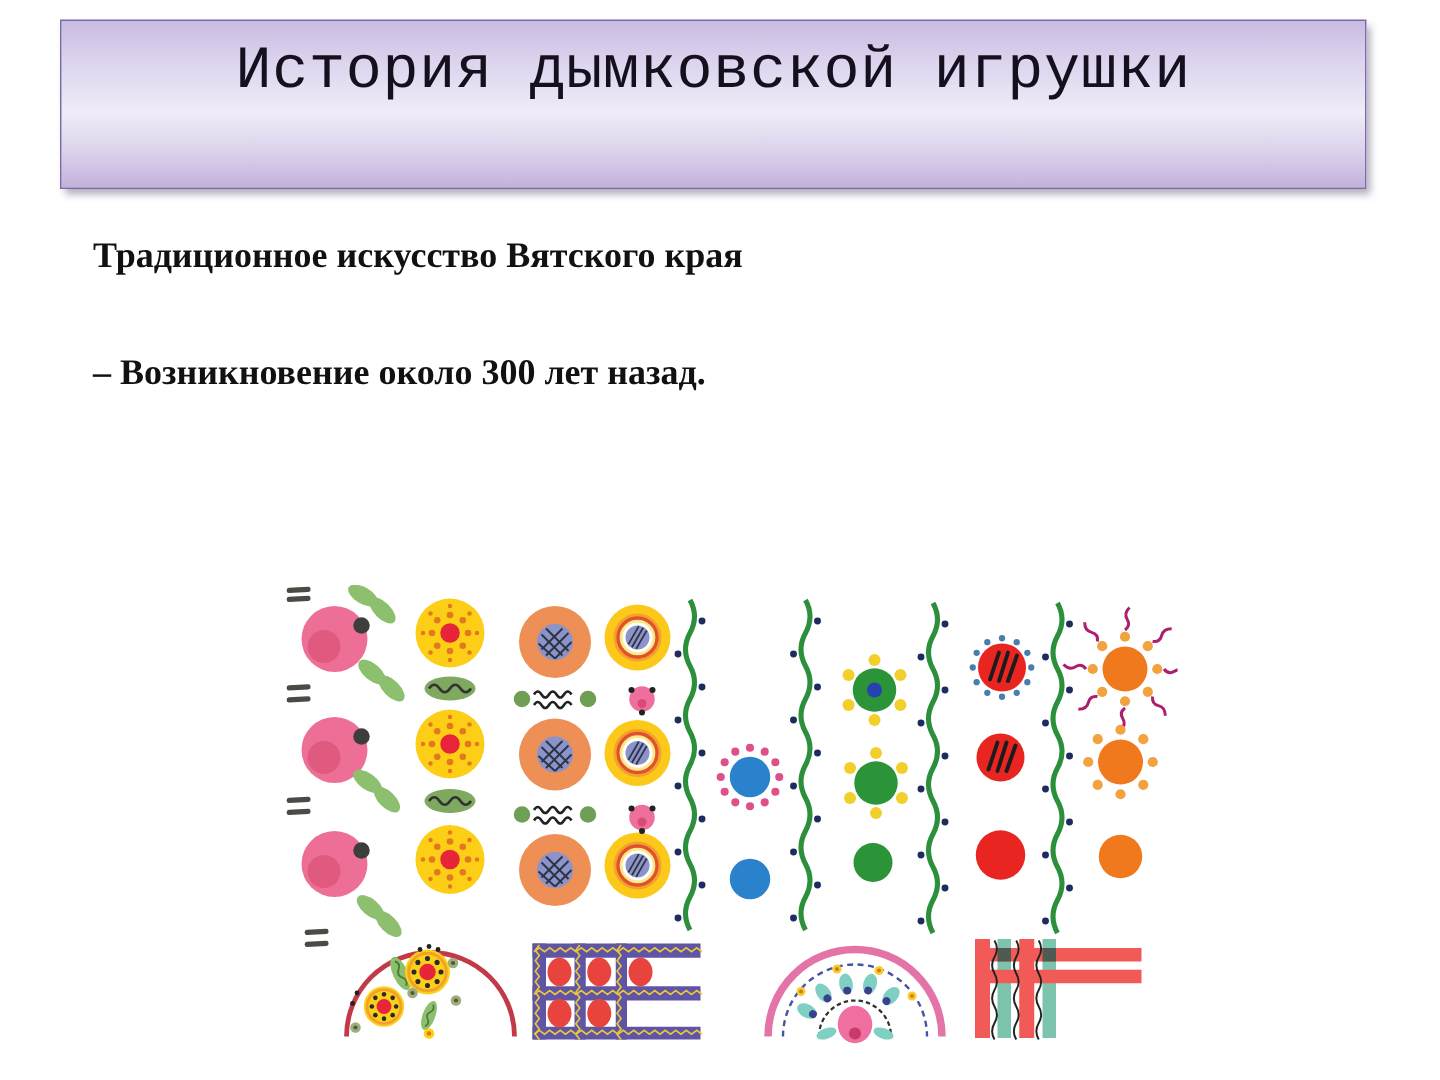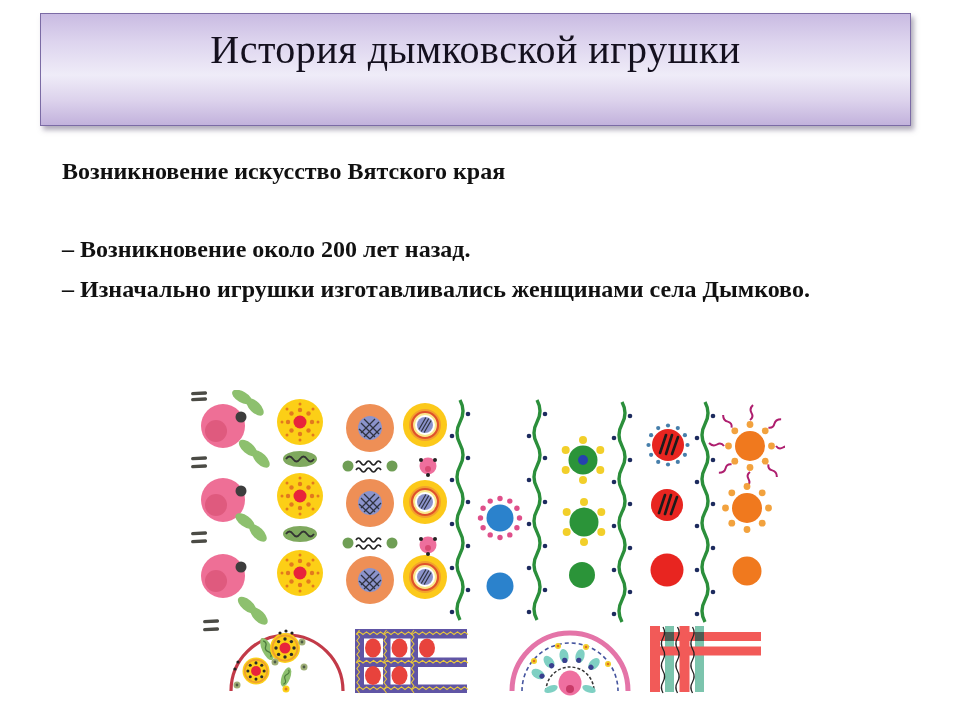--- a/index.html
+++ b/index.html
@@ -7,41 +7,40 @@
   .slide{position:relative;width:960px;height:720px;background:#ffffff;overflow:hidden;}
   .banner{
     position:absolute;left:40px;top:13px;width:869px;height:111px;
     border:1.5px solid #7b6ba5;
     background:linear-gradient(180deg,#c9bbe2 0%,#ddd4ee 25%,#efecf8 55%,#dcd2ec 78%,#c2b2dc 100%);
     box-shadow:3px 4px 5px rgba(100,90,120,.5);
   }
   .banner .title{
     margin:0;padding-top:12px;text-align:center;
     font-size:40px;font-weight:400;color:#14101e;letter-spacing:.5px;
-    font-family:Liberation Serif, serif;
+    font-family:Liberation Mono, monospace;
   }
   .line{
     position:absolute;left:62px;width:860px;
     font-size:24px;font-weight:bold;color:#111;line-height:28px;
     font-family:"Liberation Serif",serif;
   }
   .pattern{position:absolute;left:185px;top:390px;width:600px;height:325px;}
 </style>
 </head>
 <body>
 
 <div class="slide">
 
   <div class="banner">
     <h1 class="title">История дымковской игрушки</h1>
   </div>
 
-  <div class="line" style="top:157px">Возникновение искусство Вятского края</div>
-  <div class="line" style="top:235px">– Возникновение около 200 лет назад.</div>
-  <div class="line" style="top:275px">– Изначально игрушки изготавливались женщинами села Дымково.</div>
+  <div class="line" style="top:157px">Традиционное искусство Вятского края</div>
+  <div class="line" style="top:235px">– Возникновение около 300 лет назад.</div>
 
   <svg class="pattern" viewBox="0 0 600 325" xmlns="http://www.w3.org/2000/svg">
     <defs>
       <g id="pinkf">
         <circle r="22" fill="#ee6f96"></circle>
         <circle cx="-7" cy="5" r="11" fill="#df5a7e"></circle>
         <circle cx="18" cy="-9" r="5.5" fill="#3d3d3d"></circle>
       </g>
       <g id="yellowf">
         <circle r="23" fill="#fccf16"></circle>

